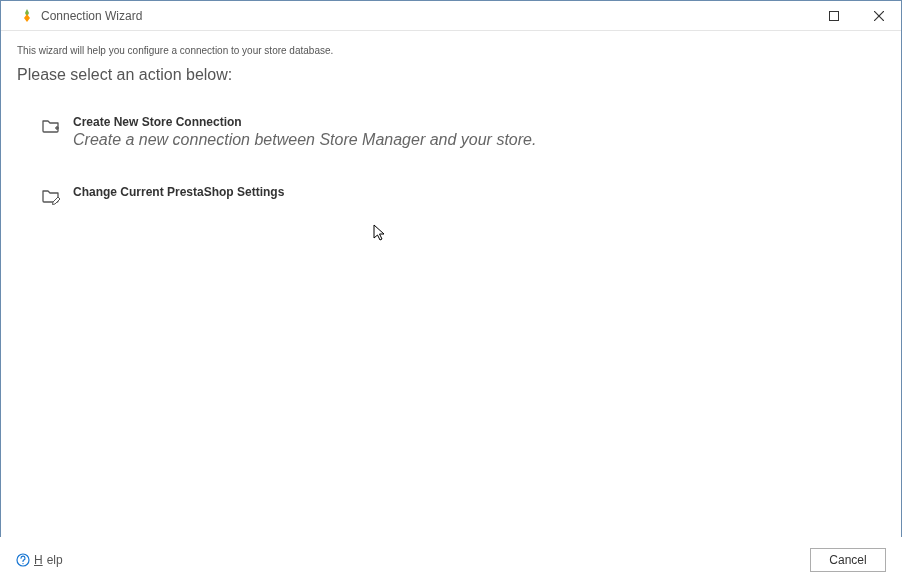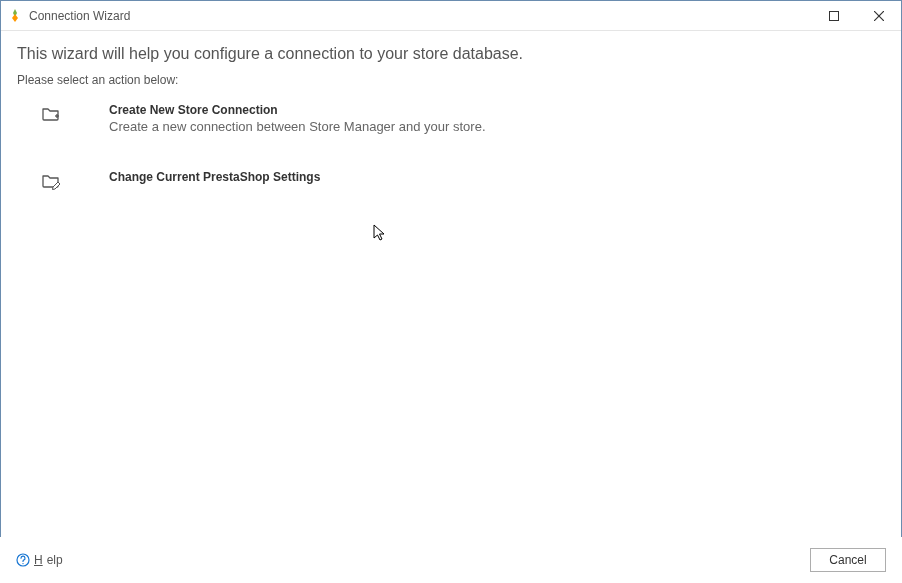--- a/index.html
+++ b/index.html
@@ -16,21 +16,21 @@
       height: 583px;
       overflow: hidden;
       border: 1px solid #6a8caf;
     }
     .titlebar {
       height: 30px;
       display: flex;
       align-items: center;
       background: #fff;
       border-bottom: 1px solid #e5e5e5;
-      padding-left: 6px;
+      padding-left: 18px;
     }
     .titlebar-icon {
       width: 16px;
       height: 16px;
       margin-right: 6px;
       display: inline-flex;
       align-items: center;
       justify-content: center;
     }
     .titlebar-title {
@@ -52,58 +52,58 @@
       color: #333;
     }
     .content {
       padding: 14px 16px 0 16px;
       height: calc(100% - 30px - 46px);
       overflow: auto;
     }
     .intro {
       color: #555;
       margin-bottom: 10px;
+      font-size: 10px;
+    }
+    .instruct {
+      color: #555;
+      margin-bottom: 27px;
       font-size: 16px;
-    }
-    .instruct {
-      color: #555;
-      margin-bottom: 12px;
-      font-size: 12px;
     }
     .options {
       padding-left: 18px;
     }
     .option {
       display: flex;
       align-items: flex-start;
       margin-bottom: 28px;
       cursor: pointer;
       padding: 4px 6px;
       border-radius: 3px;
-      gap: 36px;
     }
     .option-icon {
       width: 20px;
       height: 20px;
       margin-right: 12px;
       margin-top: 1px;
       flex-shrink: 0;
     }
     .option-text {
       flex: 1;
     }
     .option-title {
       font-weight: 600;
       color: #333;
       font-size: 12px;
       margin-bottom: 2px;
     }
     .option-desc {
       color: #666;
-      font-size: 13px;
+      font-size: 16px;
+      font-style: italic;
     }
     .footer {
       position: absolute;
       bottom: 0;
       left: 0;
       right: 0;
       height: 46px;
       display: flex;
       align-items: center;
       justify-content: space-between;

